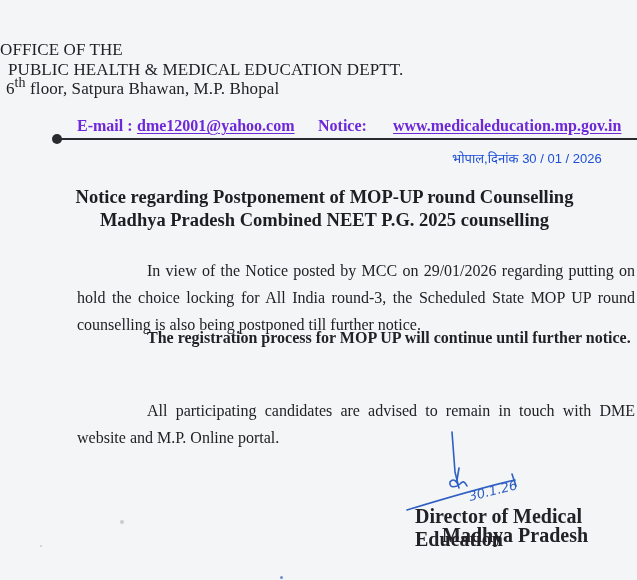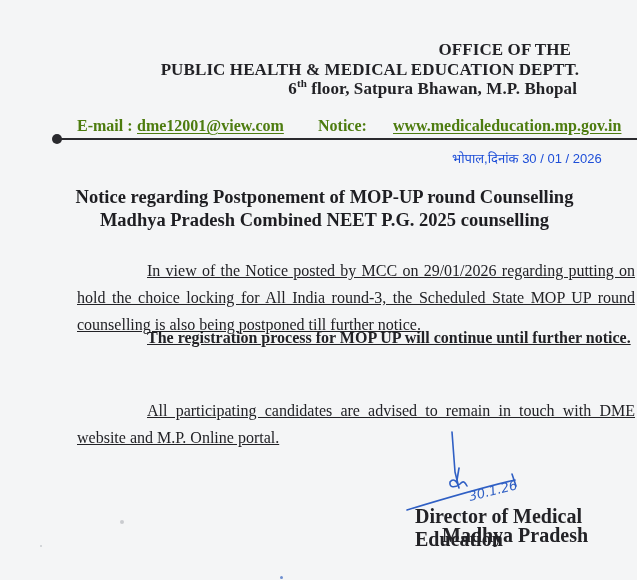--- a/index.html
+++ b/index.html
@@ -5,68 +5,68 @@
   html, body { margin: 0; padding: 0; }
   body {
     width: 637px; height: 580px; overflow: hidden;
     background: #f4f5f6;
     position: relative;
     font-family: "Liberation Serif", serif;
     color: #1e1e22;
   }
   .abs { position: absolute; }
   .head {
-    left: 0; width: 571px; text-align: right; font-weight: bold;
+    left: 0; width: 571px; text-align: left; font-weight: normal;
     font-size: 17px; letter-spacing: 0.1px; color: #222226;
   }
   #office { top: 40px; }
   #dept { top: 60px; left: 8px; }
   #addr { top: 79px; left: 6px; }
-  #addr sup { font-size: 11px; vertical-align: 7px; line-height: 0; }
-  .contact { top: 117px; font-weight: bold; font-size: 16px; color: #4d7c0f; }
+  #addr sup { font-size: 14px; vertical-align: 7px; line-height: 0; }
+  .contact { top: 117px; font-weight: bold; font-size: 16px; color: #6d28d9; }
   #email-label { left: 77px; }
   #email-value { left: 137px; text-decoration: underline; text-underline-offset: 2px; }
   #web-label { left: 318px; }
   #web-value { left: 393px; text-decoration: underline; text-underline-offset: 2px; }
   #rule {
     left: 60px; top: 138px; width: 577px; height: 2px; background: #2a2a2e;
   }
   #rule-dot {
     left: 52px; top: 134px; width: 10px; height: 10px; border-radius: 50%; background: #2a2a2e;
   }
   #place-date {
     top: 149px; left: 452px; font-family: "Liberation Sans", sans-serif; font-size: 13px; color: #1d4ed8;
   }
   .title {
     left: 0; width: 637px; text-align: center; font-weight: bold; font-size: 18.5px; color: #1e1e22;
   }
   #title1 { top: 187px; left: 6px; }
   #title2 { top: 210px; left: 6px; }
   .para {
-    left: 77px; width: 558px; font-size: 16px; line-height: 27px; text-align: justify; color: #222226; text-decoration: underline;
+    left: 77px; width: 558px; font-size: 16px; line-height: 27px; text-align: justify; color: #222226;
   }
   .para .indent { display: inline-block; width: 70px; }
   #p1 { top: 257px; }
   #p2 { top: 324px; font-weight: bold; }
   #p3 { top: 385px; margin-top: 12px; }
   .sig { font-weight: bold; font-size: 20px; color: #222226; margin-left: 34px; }
   #sig-title { top: 505px; left: 381px; }
   #sig-state { top: 524px; left: 408px; }
   #signature { left: 395px; top: 428px; }
   .speck { background: #c9cbcf; border-radius: 50%; }
 </style>
 </head>
 <body>
 
 <div class="abs head" id="office">OFFICE OF THE</div>
 <div class="abs head" id="dept">PUBLIC HEALTH &amp; MEDICAL EDUCATION DEPTT.</div>
 <div class="abs head" id="addr"><span>6</span><sup>th</sup><span> floor, Satpura Bhawan, M.P. Bhopal</span></div>
 
 <span class="abs contact" id="email-label">E-mail :</span>
-<span class="abs contact" id="email-value">dme12001@view.com</span>
+<span class="abs contact" id="email-value">dme12001@yahoo.com</span>
 <span class="abs contact" id="web-label">Notice:</span>
 <span class="abs contact" id="web-value">www.medicaleducation.mp.gov.in</span>
 
 <div class="abs" id="rule-dot"></div>
 <div class="abs" id="rule"></div>
 
 <div class="abs" id="place-date">भोपाल,दिनांक 30 / 01 / 2026</div>
 
 <div class="abs title" id="title1">Notice regarding Postponement of MOP-UP round  Counselling</div>
 <div class="abs title" id="title2">Madhya Pradesh Combined NEET P.G. 2025 counselling</div>

